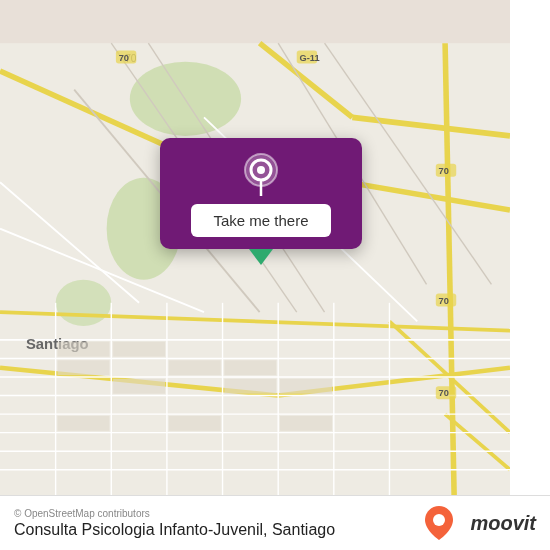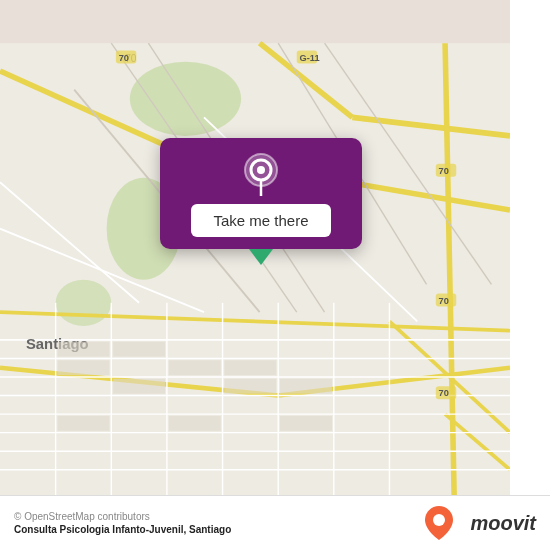--- a/index.html
+++ b/index.html
@@ -94,23 +94,23 @@
       flex-direction: column;
       gap: 2px;
     }
 
     #copyright-text {
       font-size: 10px;
       color: #888;
     }
 
     #location-name {
-      font-size: 10px;
+      font-size: 16px;
       color: #222;
-      font-weight: 700;
+      font-weight: 400;
     }
 
     
     #moovit-logo {
       display: flex;
       align-items: center;
       gap: 17px;
     }
 
     #moovit-pin {

